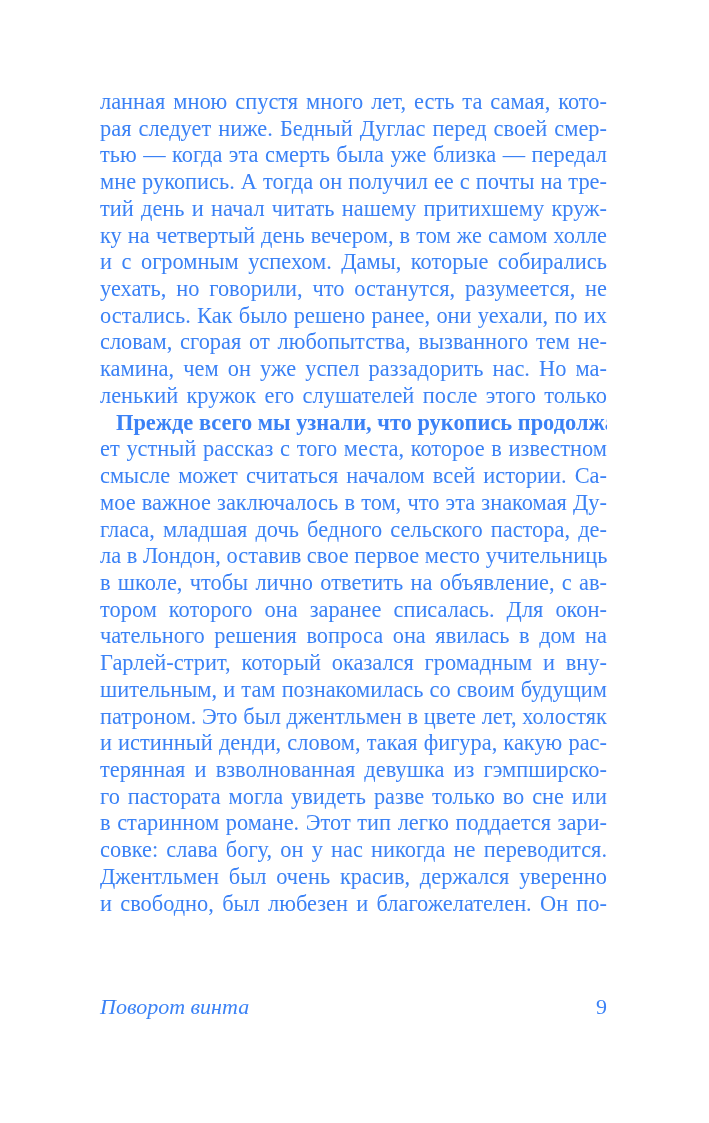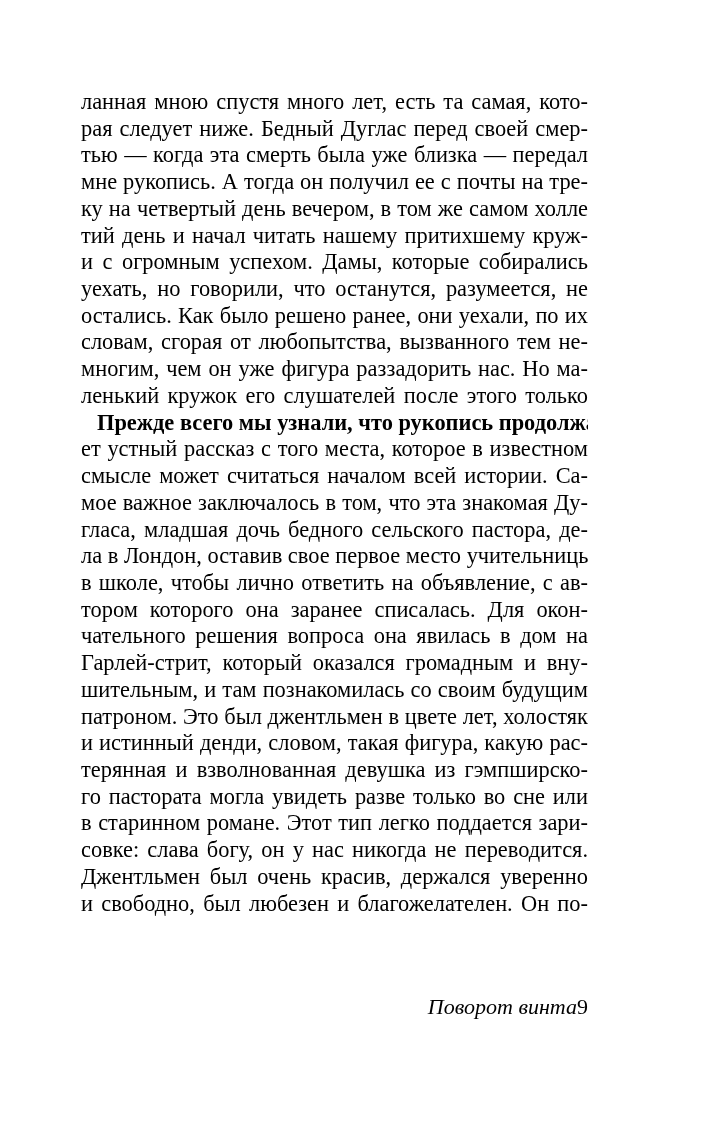--- a/index.html
+++ b/index.html
@@ -6,22 +6,23 @@
     margin: 0;
     padding: 0;
     background: #ffffff;
   }
   .page {
     position: relative;
     width: 667px;
     height: 1123px;
     background: #ffffff;
     font-family: "Liberation Serif", serif;
-    color: #000000;
+    color: #3b82f6;
     overflow: hidden;
+    margin-left: 19px;
   }
   .text-block {
     position: absolute;
     left: 81px;
     top: 89px;
     width: 507px;
   }
   .line {
     font-size: 22.4px;
     line-height: 26.72px;
@@ -37,21 +38,21 @@
   .line.indent {
     text-indent: 16px;
     font-weight: bold;
   }
   .footer {
     position: absolute;
     left: 81px;
     top: 994px;
     width: 507px;
     display: flex;
-    justify-content: flex-end;
+    justify-content: space-between;
     align-items: baseline;
     font-size: 22px;
     line-height: 26px;
   }
   .running-title {
     font-style: italic;
   }
   .page-number {
     font-style: normal;
   }
@@ -59,27 +60,27 @@
 </head>
 <body>
 
 <div class="page">
 
   <div class="text-block">
       <div class="line">ланная мною спустя много лет, есть та самая, кото-</div>
       <div class="line">рая следует ниже. Бедный Дуглас перед своей смер-</div>
       <div class="line">тью — когда эта смерть была уже близка — передал</div>
       <div class="line">мне рукопись. А тогда он получил ее с почты на тре-</div>
+      <div class="line">тий день и начал читать нашему притихшему круж-</div>
       <div class="line">ку на четвертый день вечером, в том же самом холле</div>
-      <div class="line">тий день и начал читать нашему притихшему круж-</div>
       <div class="line">и с огромным успехом. Дамы, которые собирались</div>
       <div class="line">уехать, но говорили, что останутся, разумеется, не</div>
       <div class="line">остались. Как было решено ранее, они уехали, по их</div>
       <div class="line">словам, сгорая от любопытства, вызванного тем не-</div>
-      <div class="line">многим, чем он уже фигура раззадорить нас. Но ма-</div>
+      <div class="line">камина, чем он уже успел раззадорить нас. Но ма-</div>
       <div class="line">ленький кружок его слушателей после этого только</div>
       <div class="line indent">Прежде всего мы узнали, что рукопись продолжа-</div>
       <div class="line">ет устный рассказ с того места, которое в известном</div>
       <div class="line">смысле может считаться началом всей истории. Са-</div>
       <div class="line">мое важное заключалось в том, что эта знакомая Ду-</div>
       <div class="line">гласа, младшая дочь бедного сельского пастора, де-</div>
       <div class="line">ла в Лондон, оставив свое первое место учительницы</div>
       <div class="line">в школе, чтобы лично ответить на объявление, с ав-</div>
       <div class="line">тором которого она заранее списалась. Для окон-</div>
       <div class="line">чательного решения вопроса она явилась в дом на</div>

